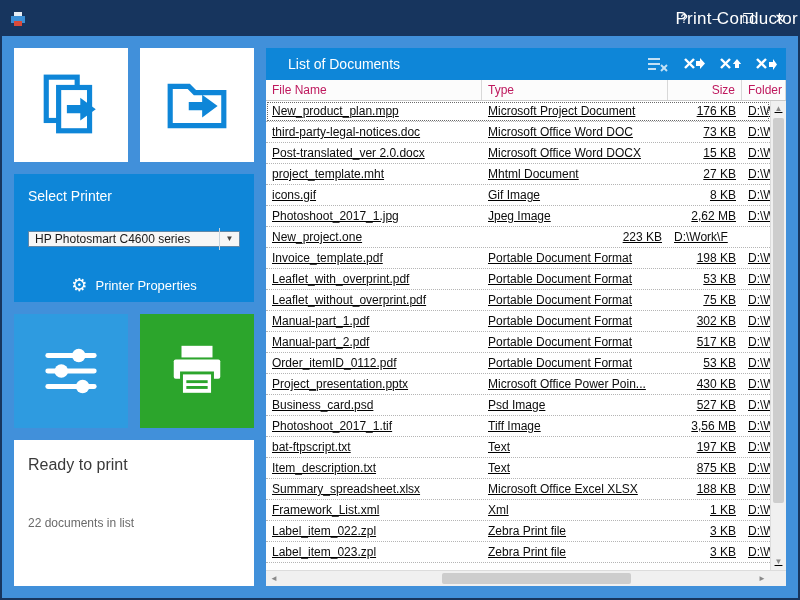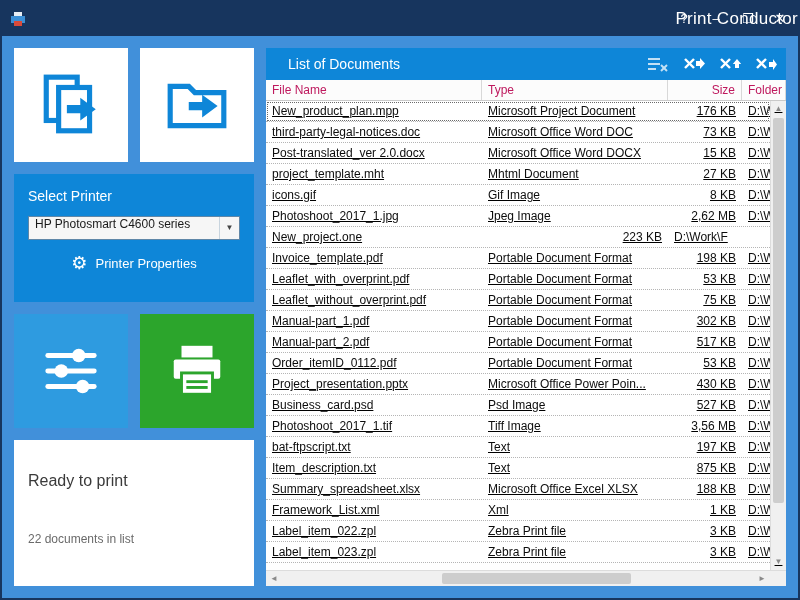--- a/index.html
+++ b/index.html
@@ -19,29 +19,29 @@
   .body { flex:1; display:flex; gap:12px; padding:12px; overflow:hidden; }
 
   
   .left-col { width:240px; flex:0 0 240px; display:flex; flex-direction:column; gap:12px; }
   .tile-row { display:flex; gap:12px; }
   .tile { width:114px; height:114px; display:flex; align-items:center; justify-content:center; }
   .tile.white { background:#ffffff; }
   .tile.blue  { background:#2e9be0; }
   .tile.green { background:#2ca52c; }
 
-  .printer-panel { background:#0e86d8; color:#fff; padding:14px 14px 0 14px; height:128px; display:flex; flex-direction:column; }
+  .printer-panel { background:#0e86d8; color:#fff; padding:14px 14px 0 14px; height:128px; display:flex; flex-direction:column;gap:15px; }
   .printer-label { font-size:14px; margin-bottom:12px; }
-  .printer-select { background:#f6f6f6; border:1px solid #5f87a8; height:24px; display:flex; color:#1a1a1a; font-size:12px; cursor:default; }
+  .printer-select { background:#f6f6f6; border:1px solid #5f87a8; height:16px; display:flex; align-items:center; color:#1a1a1a; font-size:12px; cursor:default; }
   .printer-select .sel-text { flex:1; padding:0 6px; white-space:nowrap; overflow:hidden; }
   .printer-select .sel-arrow { width:20px; text-align:center; font-size:8px; color:#444; border-left:1px solid #c8d4de; line-height:22px; }
   .printer-props { margin-top:14px; display:flex; align-items:center; justify-content:center; gap:8px; font-size:13px; cursor:default; }
   .gear { font-size:18px; line-height:18px; }
 
-  .status-panel { background:#ffffff; flex:1; padding:32px 14px; display:flex; flex-direction:column; }
+  .status-panel { background:#ffffff; flex:1; padding:16px 14px; display:flex; flex-direction:column; }
   .status-title { font-size:16px; color:#3a3a3a; }
   .status-sub { font-size:12px; color:#6a6a6a; margin-top:42px; }
 
   
   .doc-panel { flex:1; display:flex; flex-direction:column; background:#ffffff; min-width:0; }
   .doc-header { background:#0e86d8; height:32px; flex:0 0 32px; display:flex; align-items:center; padding:0 8px 0 22px; }
   .doc-header-title { color:#fff; font-size:14px; flex:1; }
   .doc-header-icons { display:flex; gap:12px; align-items:center; }
   .hicon { width:24px; height:18px; display:flex; align-items:center; justify-content:center; cursor:default; }
   .hicon.dim { opacity:.75; }

